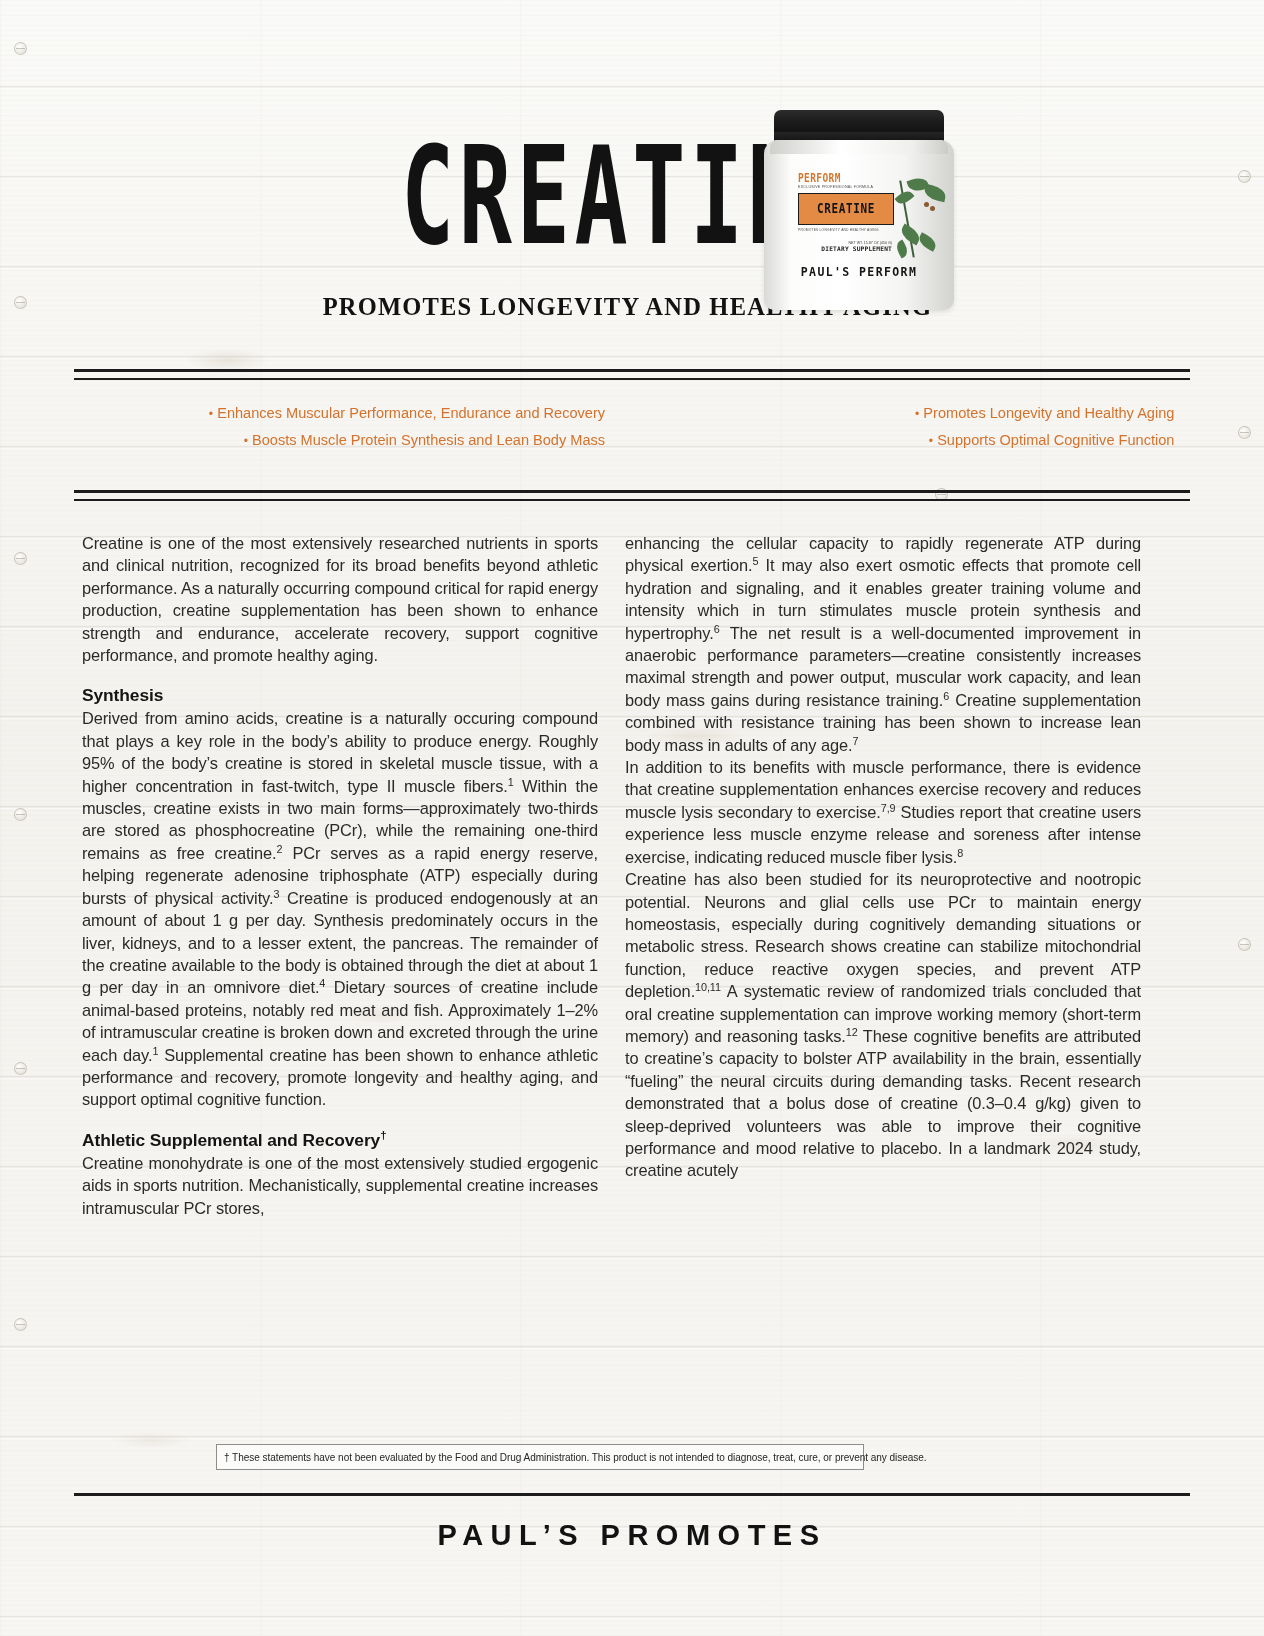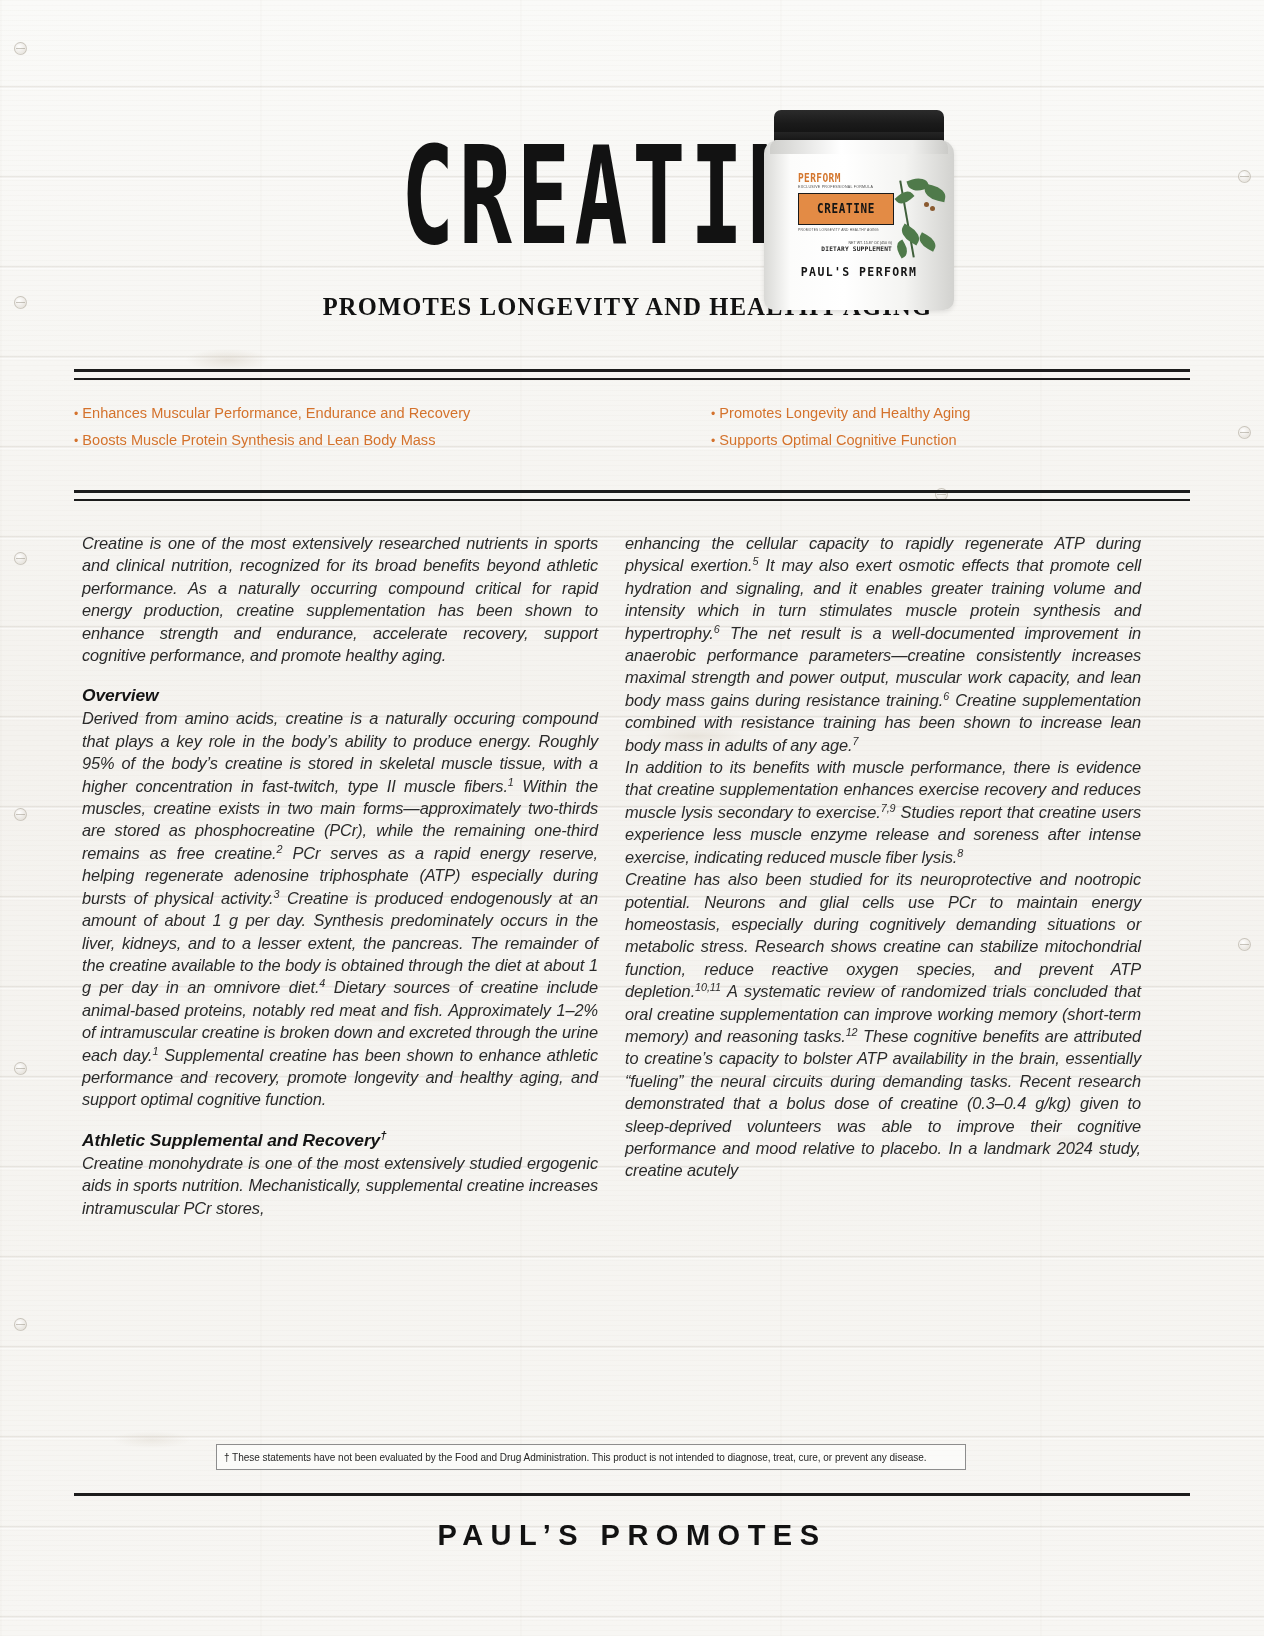--- a/index.html
+++ b/index.html
@@ -152,35 +152,36 @@
   .berry{position:absolute;border-radius:50%;background:#8a5a30;}
 
   
   .rule-thick{position:absolute;left:74px;right:74px;height:3px;background:#1c1c1c;}
   .rule-thin{position:absolute;left:74px;right:74px;height:1.6px;background:#1c1c1c;}
 
   
   .benefits{
     position:absolute;left:74px;right:60px;top:400px;
     display:flex;
+    text-align:right;
   }
   .benefit-col{width:50%;}
   .benefit-col.right{padding-left:72px;box-sizing:border-box;}
   .benefit{
     font-family:"Liberation Sans", sans-serif;
     font-size:15.5px;color:#d4722c;
     line-height:26px;white-space:nowrap;
     transform:scaleX(.94);transform-origin:left center;
   }
   .benefit .dot{font-size:13px;}
 
   
   .columns{
     position:absolute;left:82px;top:532px;width:1060px;
-    display:flex;gap:27px;font-style:italic;
+    display:flex;gap:27px;
   }
   .col{width:516px;}
   p.body{
     font-family:"Liberation Sans", sans-serif;
     font-size:16.4px;
     line-height:22.4px;
     color:#2a2a2a;
     text-align:justify;
     margin:0 0 0 0;
     letter-spacing:-.1px;
@@ -193,21 +194,21 @@
     font-size:17.4px;
     color:#141414;
     margin:19px 0 1px 0;
     letter-spacing:-.1px;
   }
   h2.sec:first-child{margin-top:0;}
   sup{font-size:.66em;vertical-align:super;line-height:0;}
 
   
   .footnote-box{
-    position:absolute;left:216px;top:1444px;width:750px;height:26px;
+    position:absolute;left:216px;top:1444px;width:648px;height:26px;
     border:1px solid #8d8d8d;background:rgba(255,255,255,.55);
     display:flex;align-items:center;
     box-sizing:border-box;padding:0 7px;
   }
   .footnote-text{
     font-family:"Liberation Sans", sans-serif;
     font-size:10.2px;color:#262626;letter-spacing:-.05px;white-space:nowrap;
     transform:scaleX(.985);transform-origin:left center;
   }
 
@@ -291,21 +292,21 @@
 
   <div class="rule-thick" style="top:490px;"></div>
   <div class="rule-thin" style="top:499px;"></div>
 
   <div class="columns">
 
     <div class="col">
 
       <p class="body">Creatine is one of the most extensively researched nutrients in sports and clinical nutrition, recognized for its broad benefits beyond athletic performance. As a naturally occurring compound critical for rapid energy production, creatine supplementation has been shown to enhance strength and endurance, accelerate recovery, support cognitive performance, and promote healthy aging.</p>
 
-      <h2 class="sec">Overview</h2>
+      <h2 class="sec">Synthesis</h2>
 
       <p class="body"><span>Derived from amino acids, creatine is a naturally occuring compound that plays a key role in the body’s ability to produce energy. Roughly 95% of the body’s creatine is stored in skeletal muscle tissue, with a higher concentration in fast-twitch, type II muscle fibers.</span><sup>1</sup><span> Within the muscles, creatine exists in two main forms—approximately two-thirds are stored as phosphocreatine (PCr), while the remaining one-third remains as free creatine.</span><sup>2</sup><span> PCr serves as a rapid energy reserve, helping regenerate adenosine triphosphate (ATP) especially during bursts of physical activity.</span><sup>3</sup><span> Creatine is produced endogenously at an amount of about 1 g per day. Synthesis predominately occurs in the liver, kidneys, and to a lesser extent, the pancreas. The remainder of the creatine available to the body is obtained through the diet at about 1 g per day in an omnivore diet.</span><sup>4</sup><span> Dietary sources of creatine include animal-based proteins, notably red meat and fish. Approximately 1–2% of intramuscular creatine is broken down and excreted through the urine each day.</span><sup>1</sup><span> Supplemental creatine has been shown to enhance athletic performance and recovery, promote longevity and healthy aging, and support optimal cognitive function.</span></p>
 
       <h2 class="sec"><span>Athletic Supplemental and Recovery</span><sup>†</sup></h2>
 
       <p class="body">Creatine monohydrate is one of the most extensively studied ergogenic aids in sports nutrition. Mechanistically, supplemental creatine increases intramuscular PCr stores,</p>
     </div>
 
     <div class="col">
 

